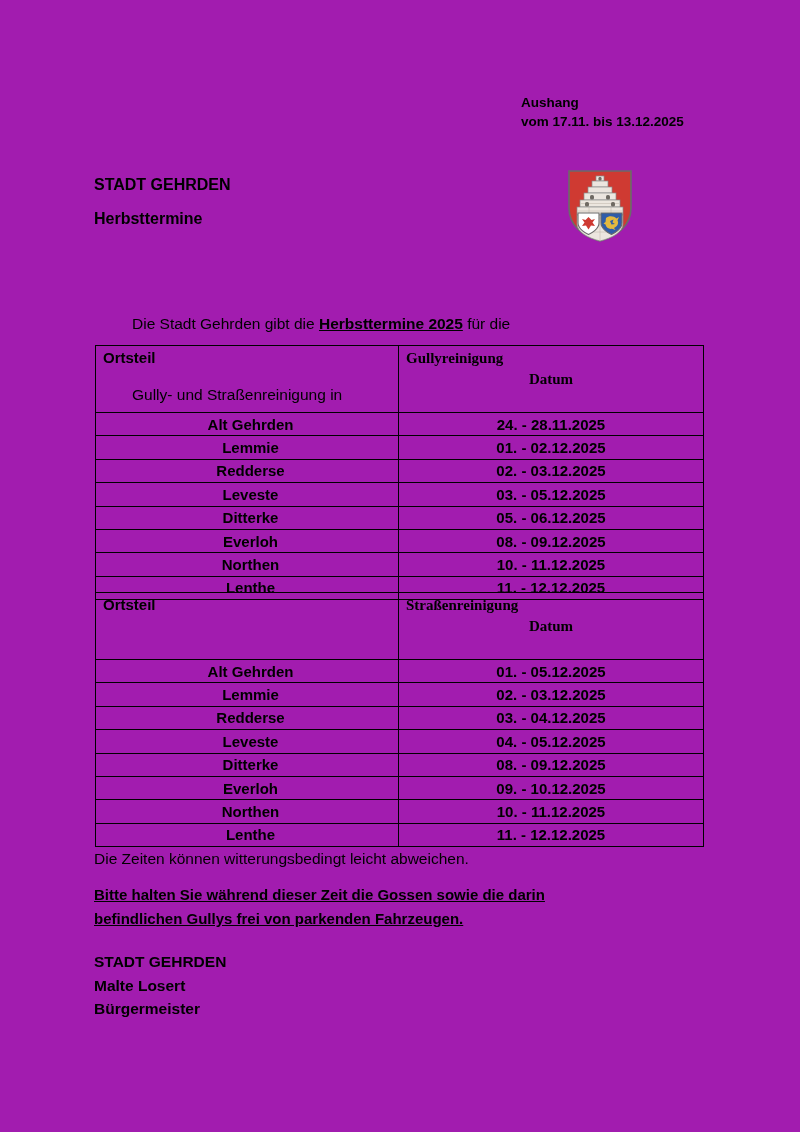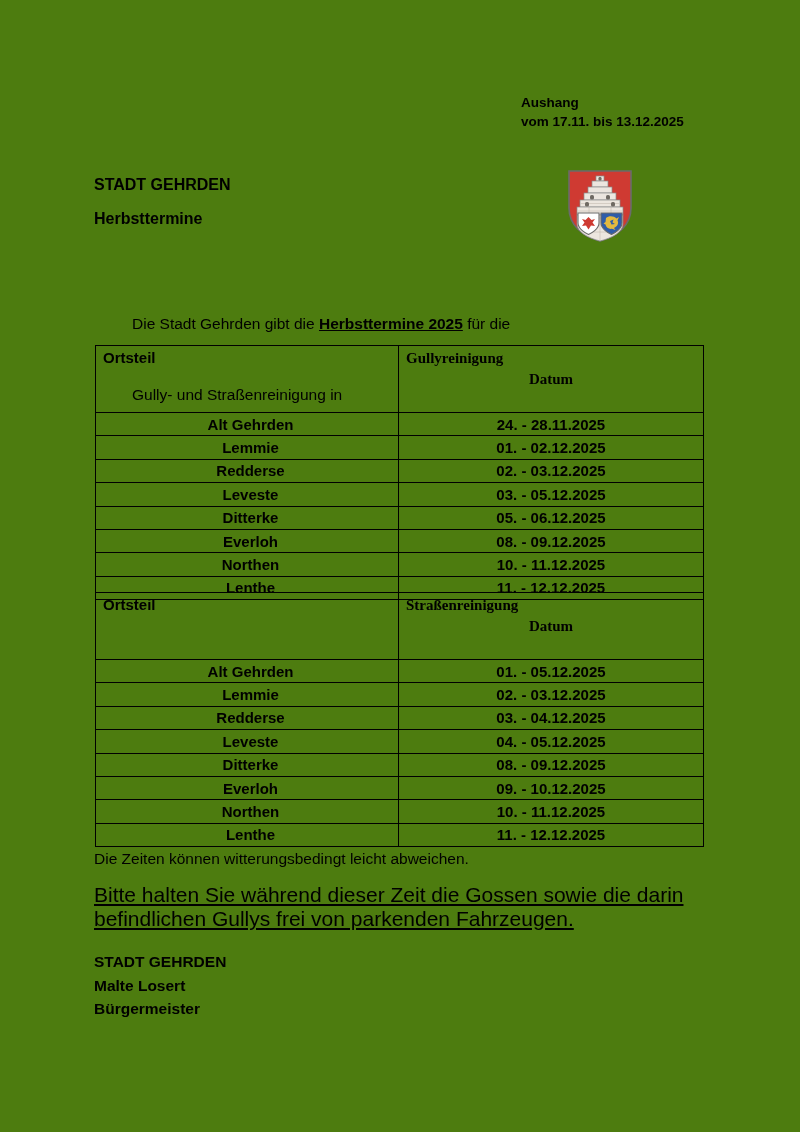--- a/index.html
+++ b/index.html
@@ -4,21 +4,21 @@
 <style>
   html, body {
     margin: 0;
     padding: 0;
     background: #ffffff;
   }
   .page {
     position: relative;
     width: 800px;
     height: 1132px;
-    background: #4d7c0f;
+    background: #a21caf;
     font-family: "Liberation Sans", sans-serif;
     color: #000000;
     overflow: hidden;
   }
 
   
   .notice {
     position: absolute;
     left: 521px;
     top: 93px;
@@ -116,22 +116,22 @@
     left: 94px;
     top: 847px;
     font-size: 15.5px;
     line-height: 23px;
     white-space: pre;
   }
   .warning {
     position: absolute;
     left: 94px;
     top: 883px;
-    font-size: 21px;
-    font-weight: normal;
+    font-size: 15px;
+    font-weight: bold;
     line-height: 24px;
     text-decoration: underline;
   }
   .warning div { white-space: pre; }
 
   .signature {
     position: absolute;
     left: 94px;
     top: 950px;
     font-size: 15.5px;

